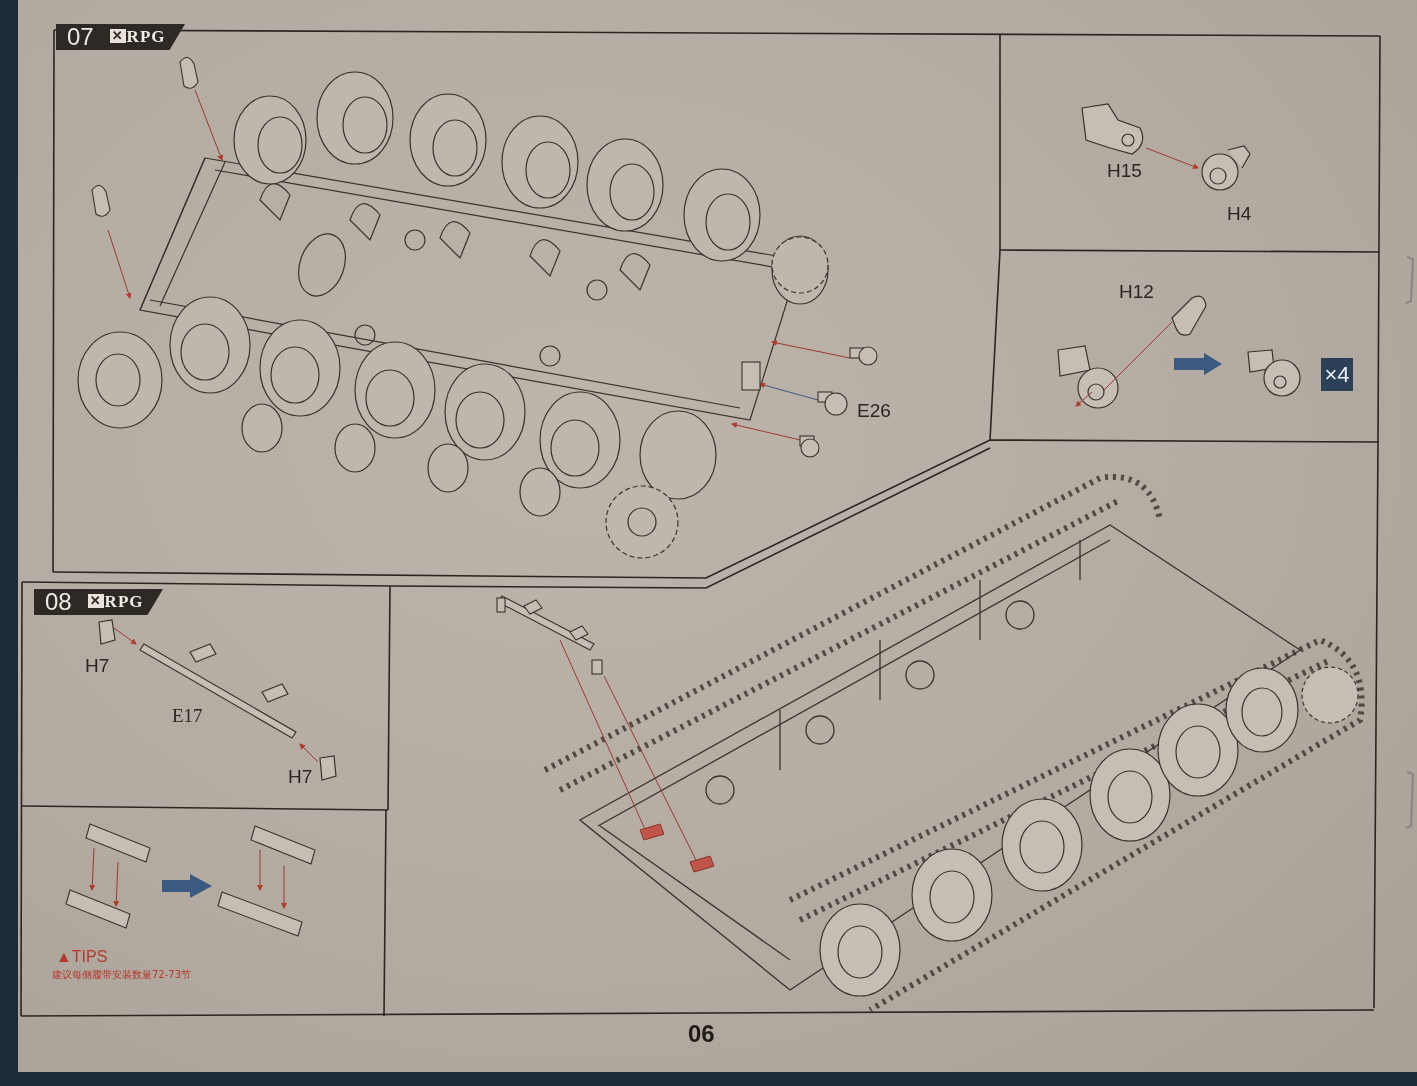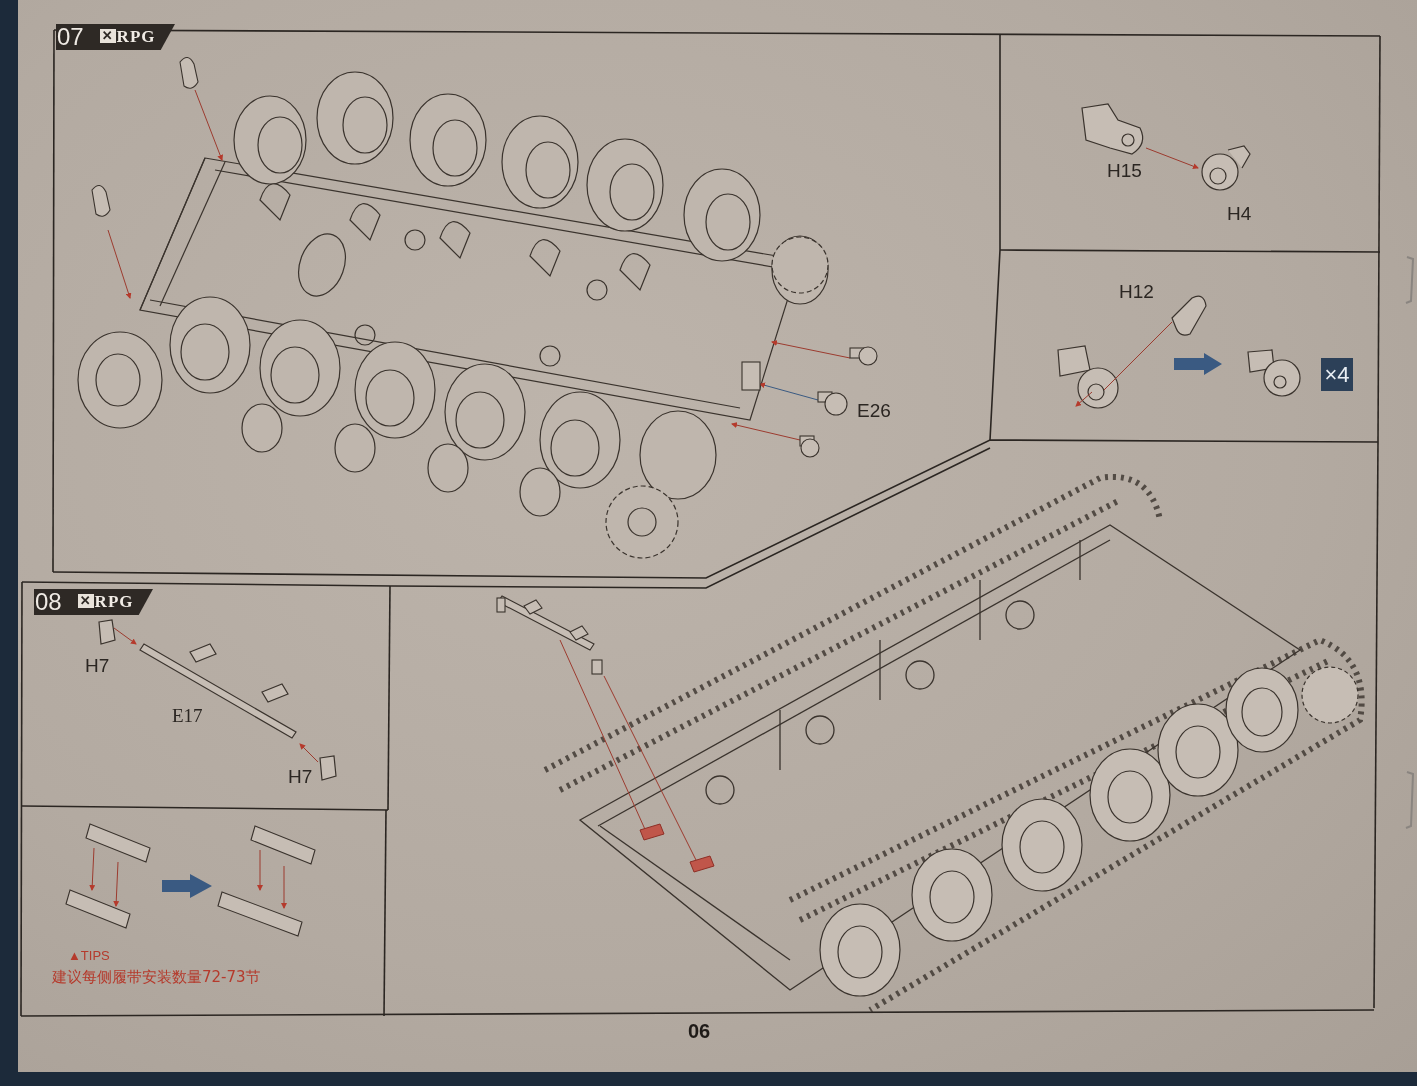--- a/index.html
+++ b/index.html
@@ -9,43 +9,43 @@
     font-family:"Liberation Sans", sans-serif;
   }
   .page {
     position:absolute; left:18px; top:0; width:1399px; height:1072px;
     background:#b7aea5;
     background-image: radial-gradient(ellipse at 40% 40%, #bdb4ab 0%, #b3aaa1 60%, #a89f96 100%);
   }
   .frame { position:absolute; left:0; top:0; width:1417px; height:1086px; }
   .step-badge {
     position:absolute; height:26px; background:#2e2925; color:#efeae4;
-    display:flex; align-items:center; padding-left:1px;
+    display:flex; align-items:center; padding-left:11px;
     clip-path: polygon(0 0, 100% 0, 88% 100%, 0 100%);
   }
   .step-badge .num { font-size:24px; font-weight:normal; letter-spacing:0px; line-height:26px; }
   .step-badge .brand {
     margin-left:16px; font-family:"Liberation Serif", serif; font-weight:bold; font-size:17px;
     letter-spacing:1px; color:#f1ece6;
   }
   .step-badge .brand .xbox {
     display:inline-block; background:#e8e2da; color:#2e2925; font-size:13px; padding:0 2px; margin-right:1px;
     line-height:14px; vertical-align:2px;
   }
   .label {
     position:absolute; font-size:19px; color:#2b2622; white-space:nowrap;
   }
   .x4 {
     position:absolute; left:1321px; top:358px; width:32px; height:33px;
     background:#2c4058; color:#e9eef4; font-size:22px; text-align:center; line-height:33px;
   }
-  .tips-head { position:absolute; left:68px; top:948px; font-size:13px; color:#b53a2c; }
-  .tips-body { position:absolute; left:52px; top:968px; font-size:15px; color:#b53a2c; font-family:"DejaVu Sans", sans-serif; }
+  .tips-head { position:absolute; left:56px; top:948px; font-size:16px; color:#b53a2c; }
+  .tips-body { position:absolute; left:52px; top:968px; font-size:10px; color:#b53a2c; font-family:"DejaVu Sans", sans-serif; }
   .page-num {
-    position:absolute; left:688px; top:1020px; font-size:20px; font-weight:bold; color:#1f1b18;
+    position:absolute; left:688px; top:1020px; font-size:24px; font-weight:bold; color:#1f1b18;
   }
   .staple { position:absolute; }
 </style>
 </head>
 <body>
 
 <div class="page"></div>
 
 <svg class="frame" viewBox="0 0 1417 1086" xmlns="http://www.w3.org/2000/svg">
   <defs>

